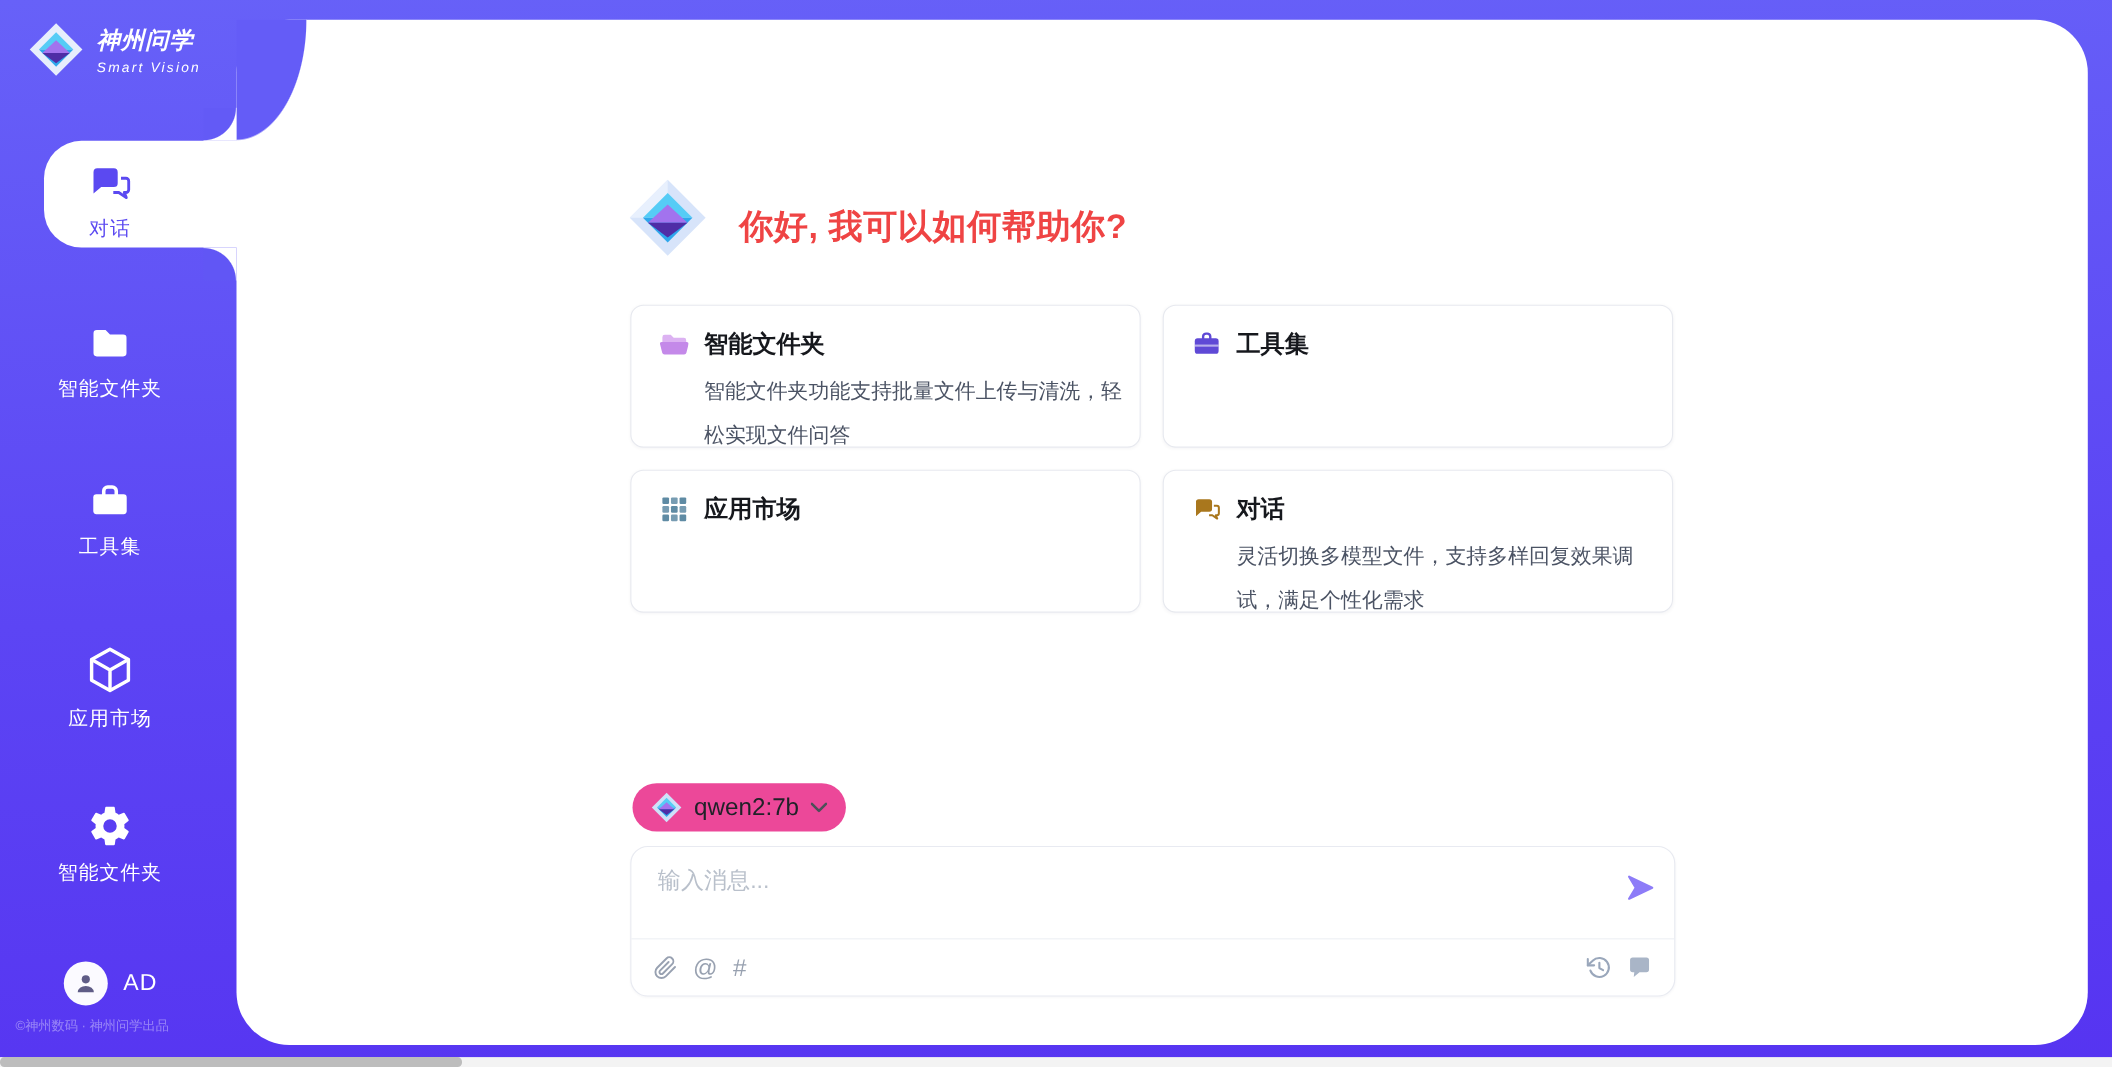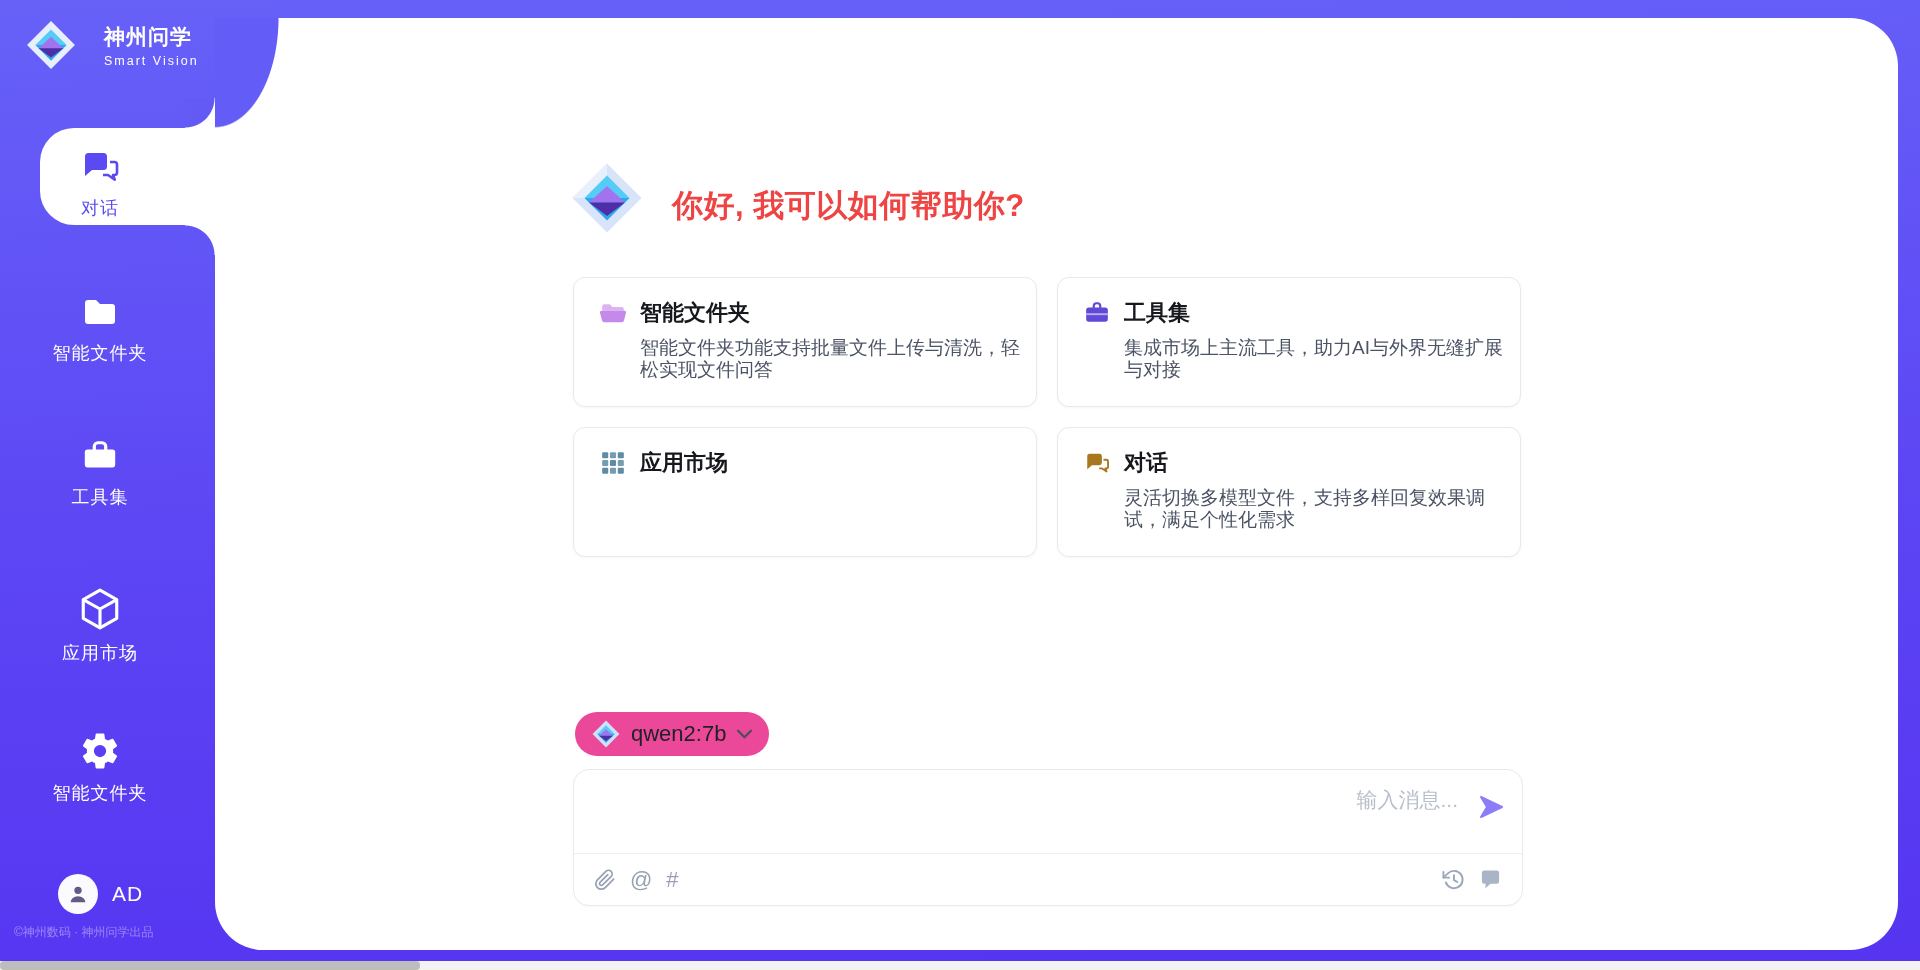--- a/index.html
+++ b/index.html
@@ -25,21 +25,21 @@
   }
   .ear-top {
     position:absolute; left:185px; top:98px; width:30px; height:30px;
     background: radial-gradient(circle 30px at 0 0, #635af6 29px, #ffffff 30px);
   }
   .ear-bottom {
     position:absolute; left:185px; top:225px; width:30px; height:30px;
     background: radial-gradient(circle 30px at 0 100%, #6156f5 29px, #ffffff 30px);
   }
   
-  .logo-block { position:absolute; left:26px; top:20px; display:flex; align-items:center; gap:28px; }
+  .logo-block { position:absolute; left:26px; top:20px; display:flex; align-items:center; gap:12px;font-style:italic; }
   .logo-block svg { width:50px; height:50px; }
   .brand-name { color:#ffffff; font-size:21px; font-weight:700; letter-spacing:1px; }
   .brand-sub  { color:#ffffff; font-size:12.5px; letter-spacing:2px; margin-top:3px; }
   .nav-item {
     position:absolute; left:0; width:200px;
     display:flex; flex-direction:column; align-items:center;
     color:#ffffff; cursor:pointer;
   }
   .nav-item .nav-label { font-size:18px; margin-top:9px; letter-spacing:1px; }
   .nav-item.active { color:#5b49f1; }
@@ -66,41 +66,41 @@
     height:130px; background:#ffffff;
     border:1px solid #e7e9ef; border-radius:12px;
     padding:20px 26px; cursor:pointer;
     box-shadow:0 1px 3px rgba(20,30,60,0.04);
   }
   .card-head { display:flex; align-items:center; gap:14px; }
   .card-head svg { width:26px; height:26px; flex:0 0 26px; }
   .card-title { font-size:22px; font-weight:700; color:#16181d; }
   .card-desc {
     margin-top:9px; margin-left:40px; width:386px;
-    font-size:19px; line-height:22px; color:#4b5364;
+    font-size:19px; line-height:40px; color:#4b5364;
   }
   
   .model-pill {
     position:absolute; left:575px; top:712px; height:44px;
     display:flex; align-items:center; gap:11px; padding:0 17px;
     background:#ec4899; border-radius:22px; cursor:pointer;
   }
   .model-pill svg.model-logo { width:28px; height:28px; }
   .model-name { font-size:22px; color:#202228; }
   
   .composer {
     position:absolute; left:573px; top:769px; width:950px; height:137px;
     background:#ffffff; border:1.5px solid #e8eaf1; border-radius:16px;
     box-shadow:0 1px 2px rgba(20,30,60,0.03);
   }
   .composer textarea {
     position:absolute; left:24px; top:16px; width:860px; height:62px;
     border:none; outline:none; resize:none; background:transparent;
     font-family:"Liberation Sans","DejaVu Sans",sans-serif;
-    font-size:21px; color:#0369a1;text-align:right;
+    font-size:21px; color:#0369a1;
   }
   .composer textarea::placeholder { color:#b9c0cb; }
   .send-btn {
     position:absolute; right:18px; top:24px; width:26px; height:26px;
     border:none; background:transparent; cursor:pointer; padding:0;
   }
   .composer-footer {
     position:absolute; left:0; right:0; bottom:0; height:52px;
     border-top:1px solid #edeff4;
     display:flex; align-items:center; padding:0 20px; gap:14px;
@@ -210,21 +210,20 @@
 
   <div class="card">
     <div class="card-head">
       <svg viewBox="0 0 24 24">
         <path d="M9 7.5V5.5A2.5 2.5 0 0 1 11.5 3h1A2.5 2.5 0 0 1 15 5.5v2" fill="none" stroke="#5f49d6" stroke-width="2"></path>
         <rect x="2" y="7" width="20" height="13" rx="2.4" fill="#5f49d6"></rect>
         <rect x="2" y="12.2" width="20" height="1.8" fill="#ffffff" opacity="0.55"></rect>
       </svg>
       <div class="card-title">工具集</div>
     </div>
-    <div class="card-desc">集成市场上主流工具，助力AI与外界无缝扩展与对接</div>
   </div>
 
   <div class="card">
     <div class="card-head">
       <svg viewBox="0 0 24 24">
         <g fill="#5f8ba4">
           <rect x="2" y="2" width="5.6" height="5.6" rx="1"></rect>
           <rect x="9.2" y="2" width="5.6" height="5.6" rx="1" opacity="0.85"></rect>
           <rect x="16.4" y="2" width="5.6" height="5.6" rx="1"></rect>
           <rect x="2" y="9.2" width="5.6" height="5.6" rx="1" opacity="0.85"></rect>

